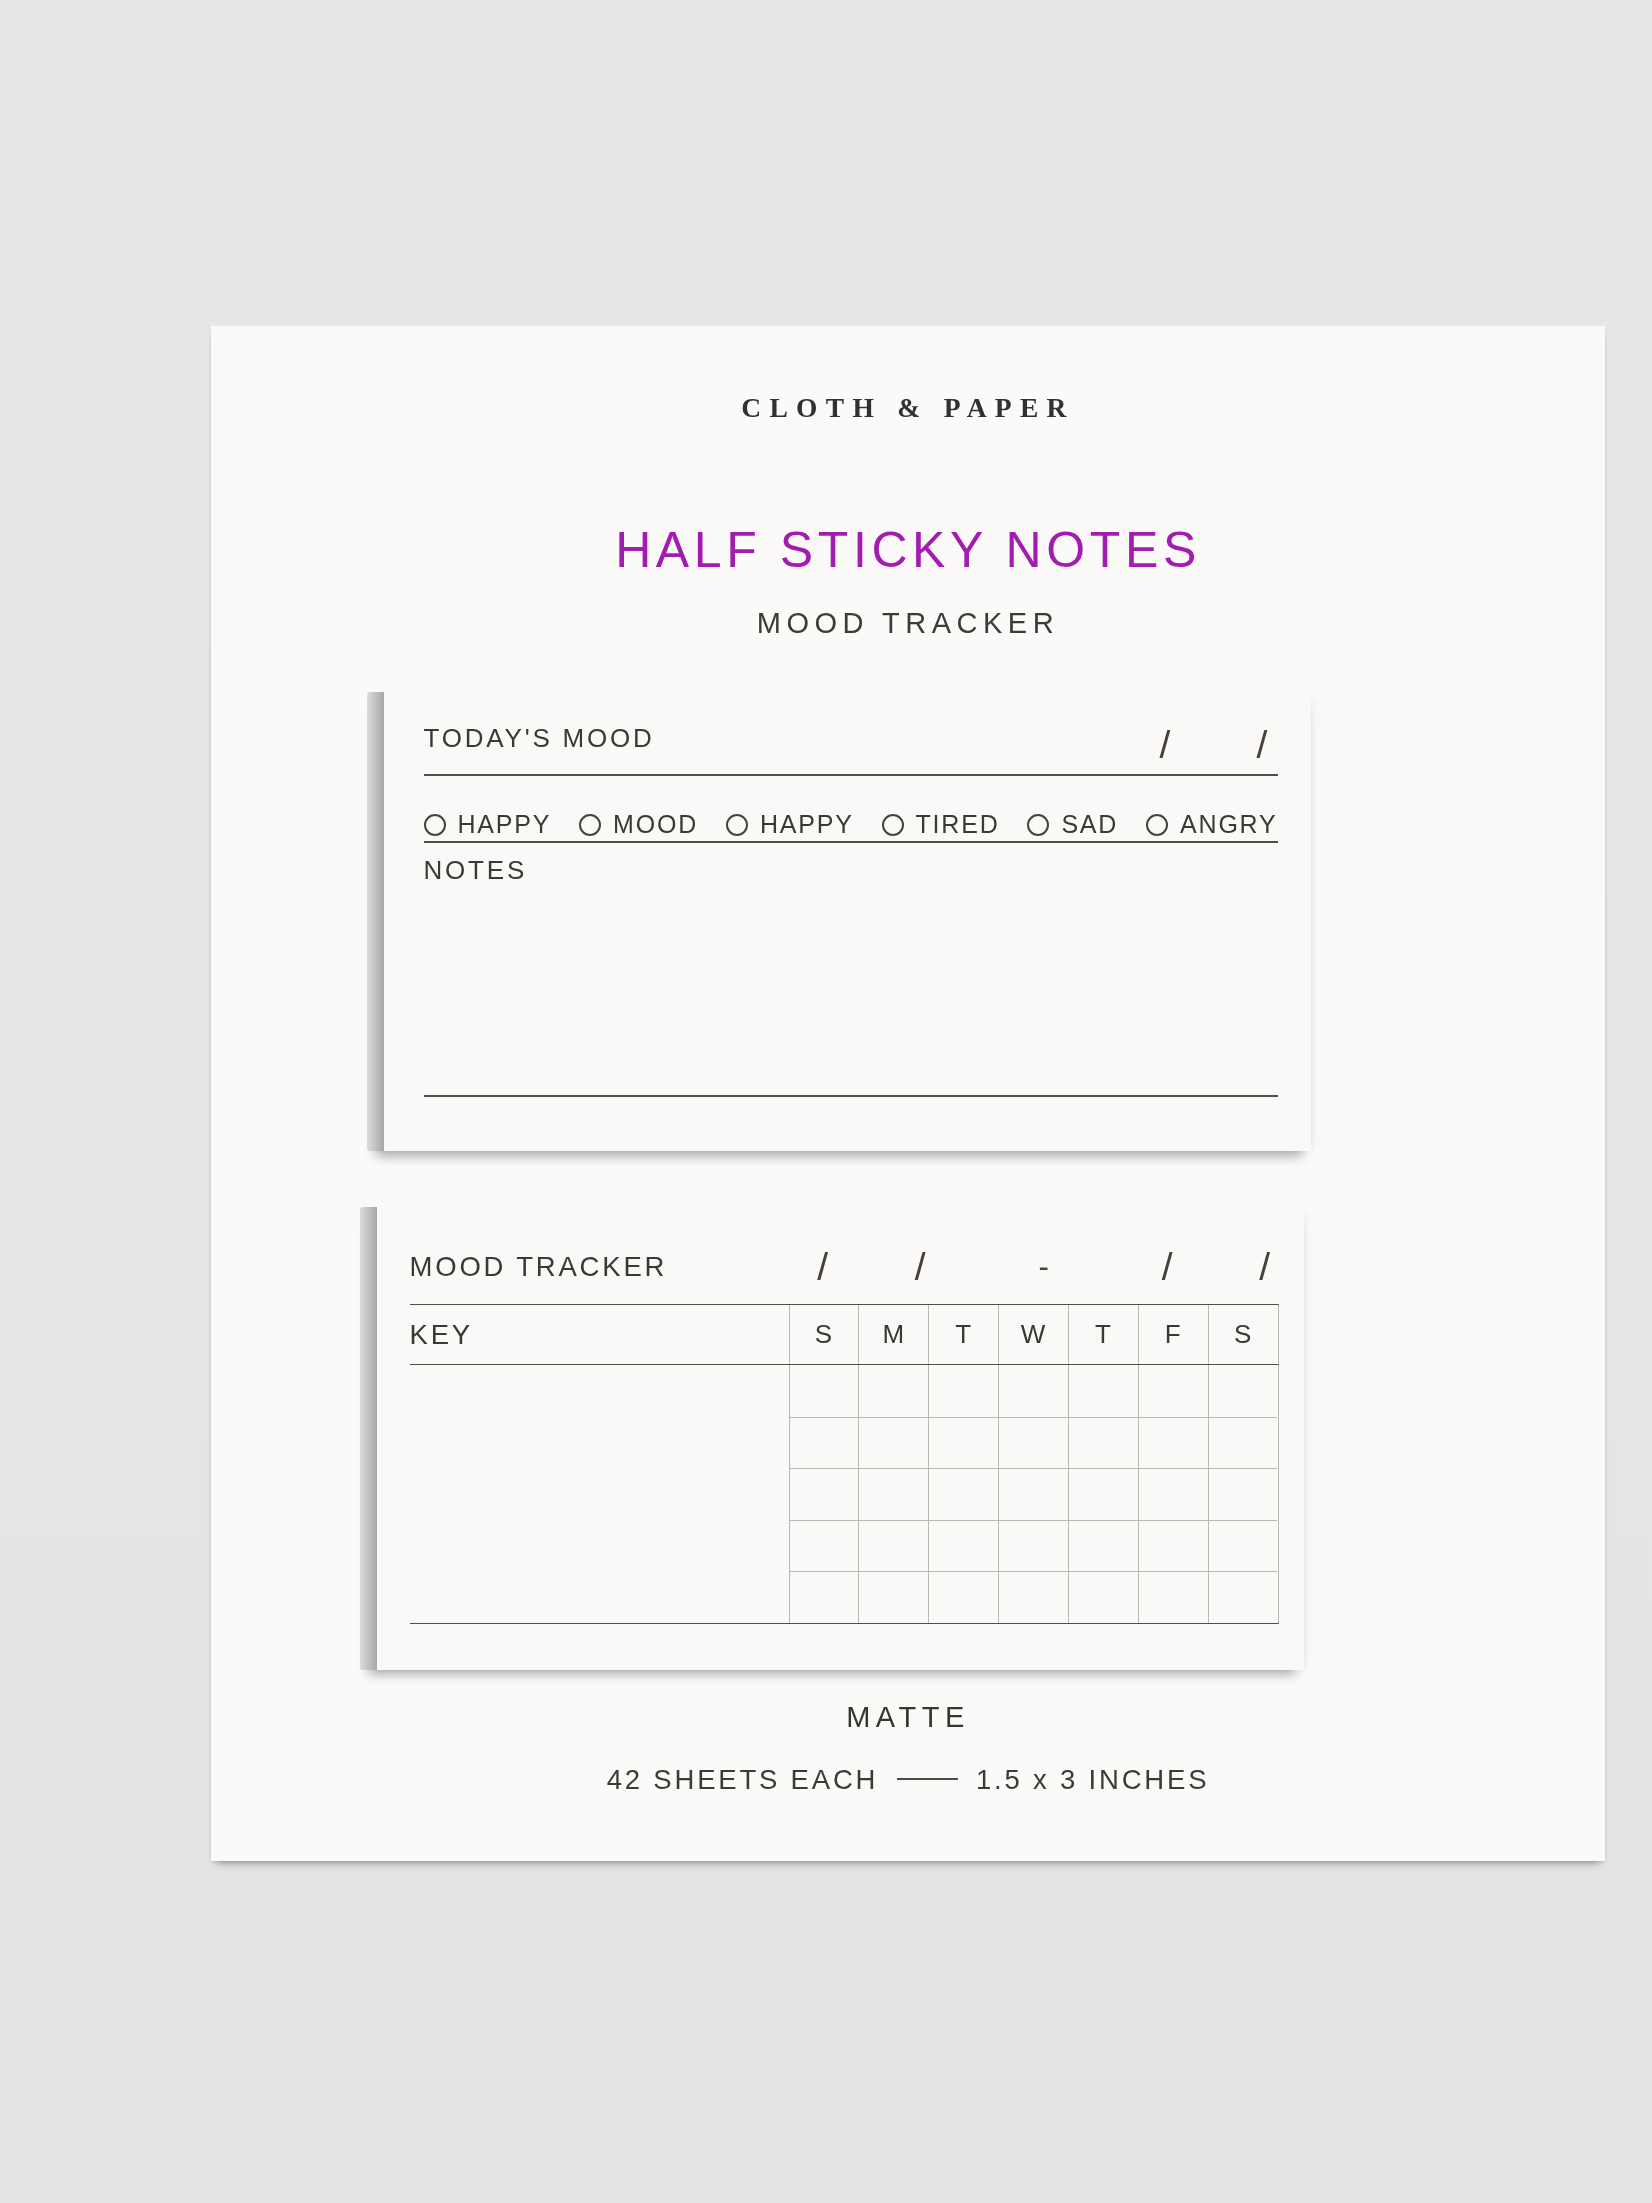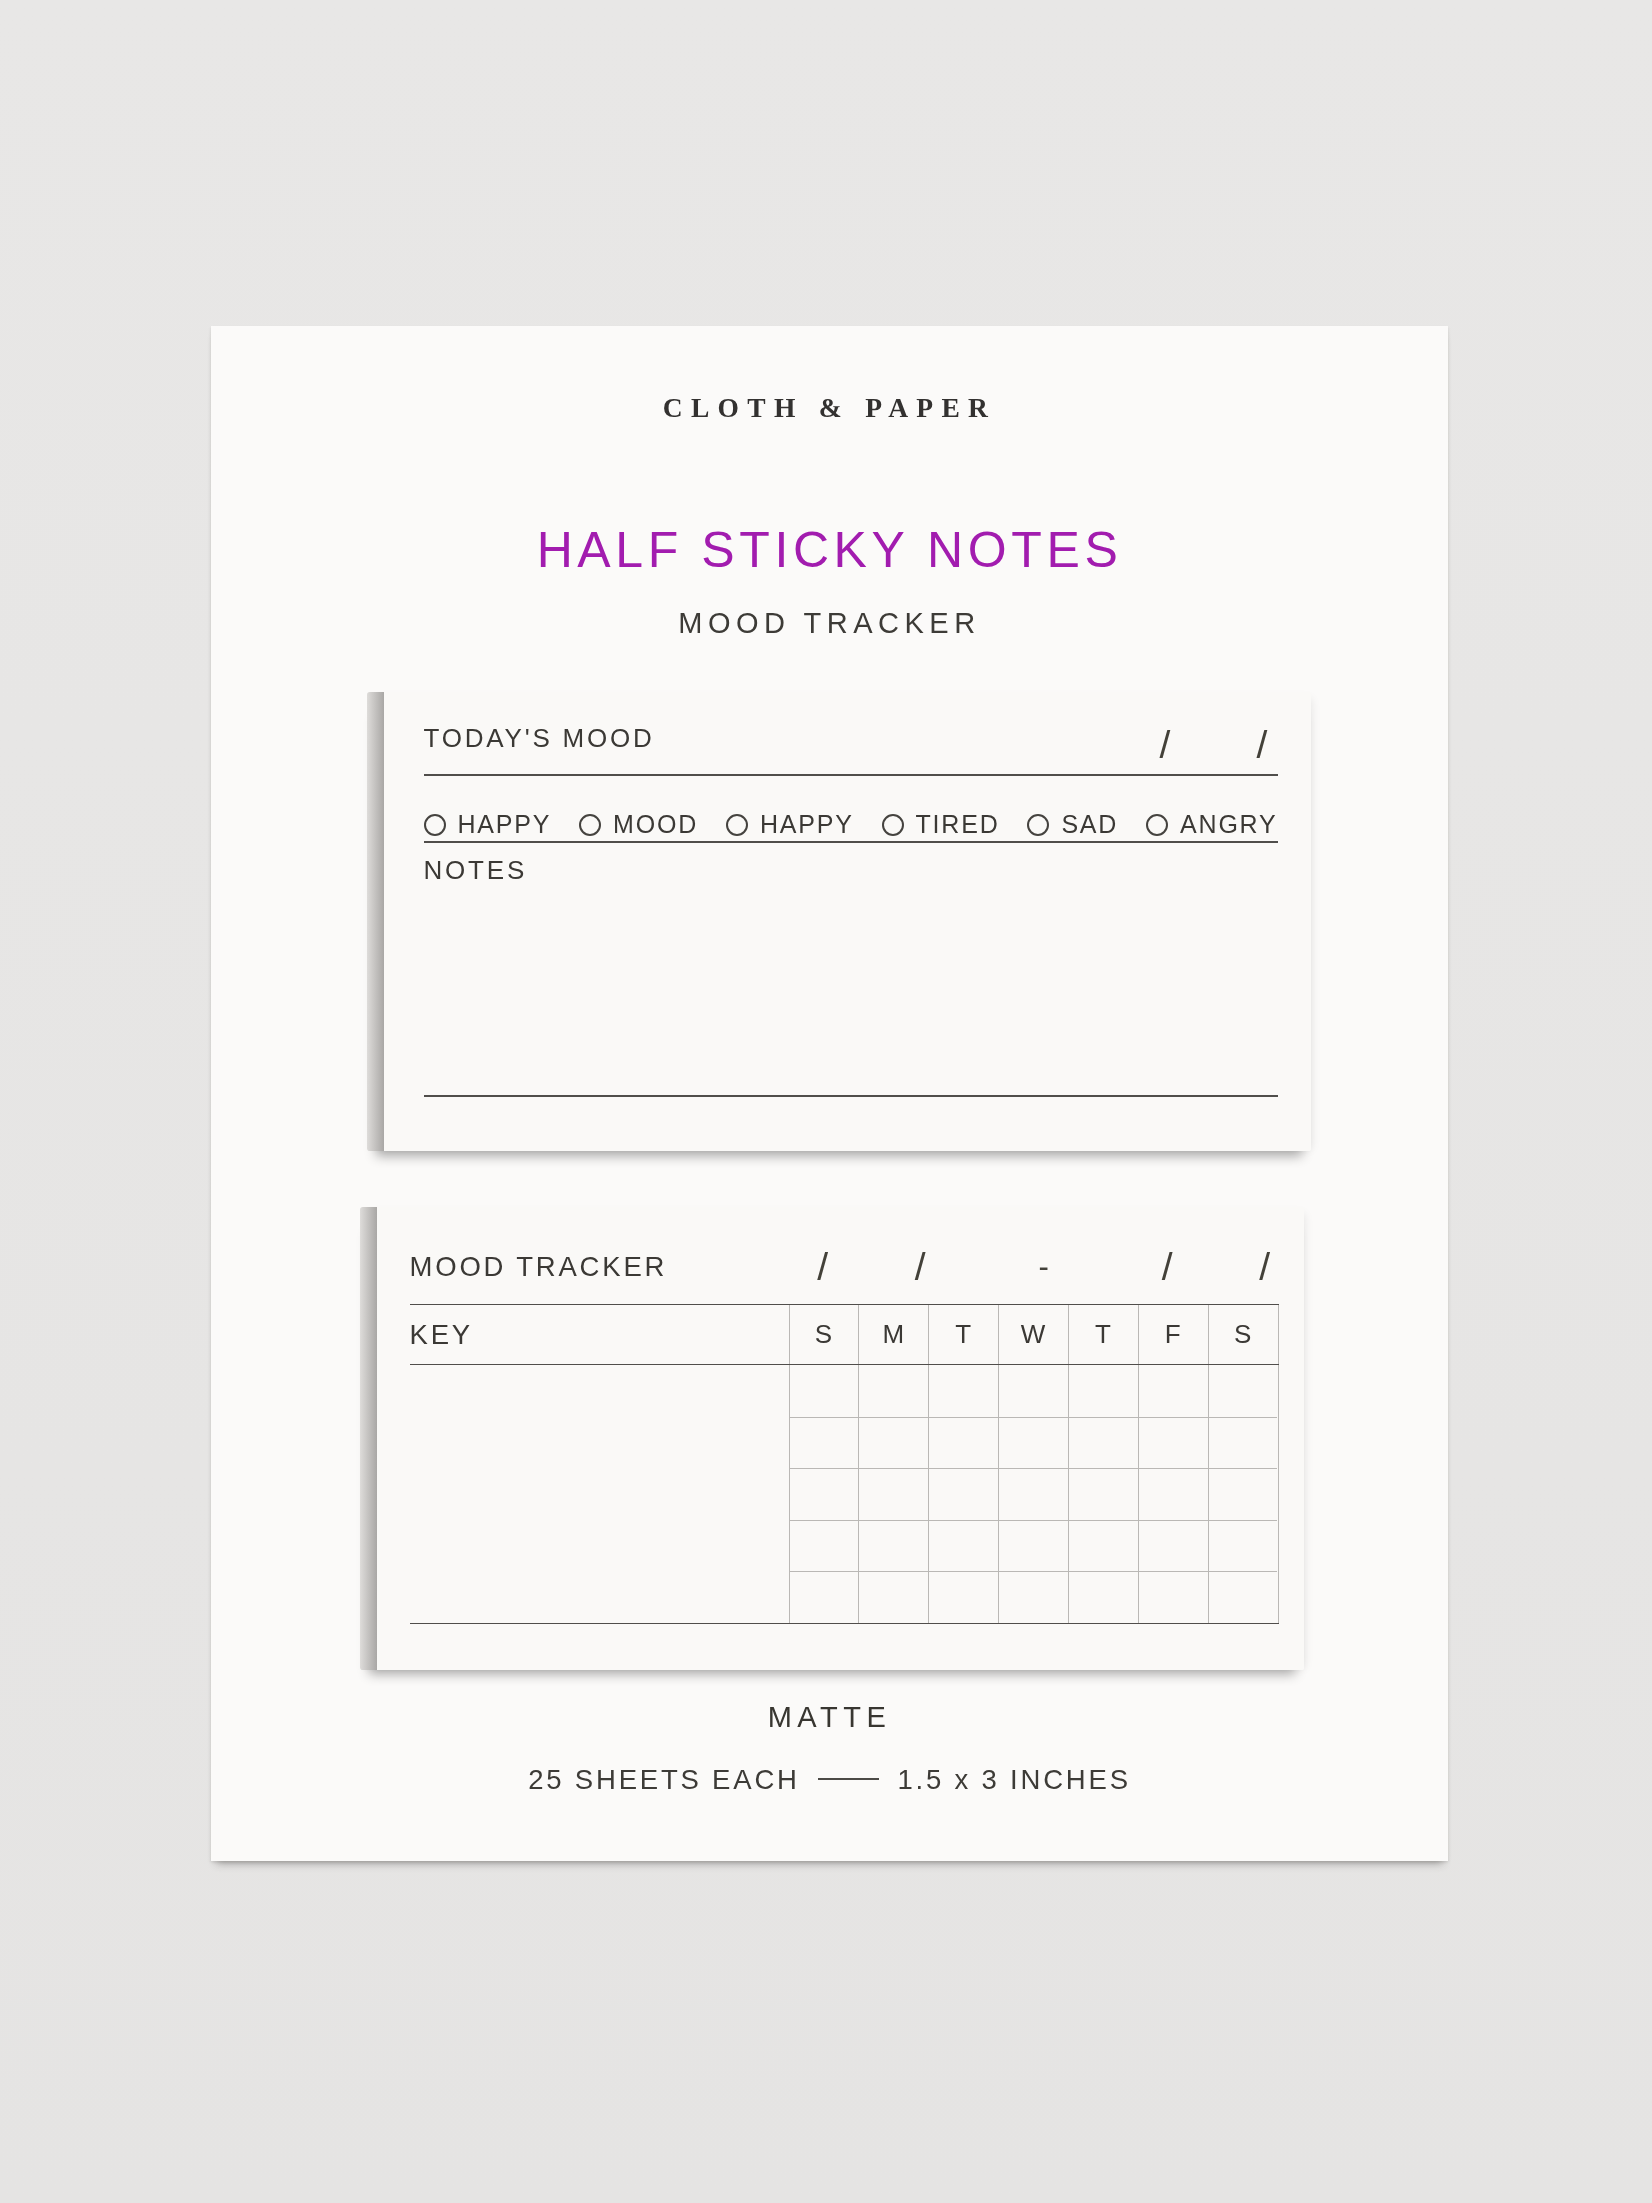--- a/index.html
+++ b/index.html
@@ -5,21 +5,21 @@
   :root{
     --bg:#e8e7e6; --card:#fbfaf9; --paper:#faf9f7; --spine-a:#dedcda; --spine-b:#a9a7a5;
     --ink:#3b3935; --line-dark:#504e4b; --line-light:#bab8b5;
   }
   *{margin:0;padding:0;box-sizing:border-box;}
   html,body{width:1653px;height:2204px;overflow:hidden;}
   body{background:linear-gradient(var(--bg), #e5e4e3); font-family:"Liberation Sans", sans-serif; color:var(--ink);}
   .stage{position:relative;width:1653px;height:2204px;}
 
   .card{
-    position:absolute; left:211px; top:326px; width:1237px; height:1535px;
+    position:absolute; left:211px; top:326px; width:1394px; height:1535px;
     background:var(--card);
     box-shadow:0 6.4px 8.3px -4.6px rgba(60,58,56,.45), 0 1.8px 2.8px rgba(60,58,56,.15);
   }
   .centered{position:absolute; left:0; width:100%; text-align:center; white-space:nowrap;}
   .brand{top:66px; font-family:"Liberation Serif", serif; font-size:27.5px; letter-spacing:8.3px; color:#333130; font-weight:600;}
   .title{top:195px; font-size:50px; letter-spacing:4.6px; font-weight:400; color:#a21caf;}
   .subtitle{top:281px; font-size:29px; letter-spacing:5.5px; color:#3d3b37;}
 
   .pad{position:absolute; border-radius:2.8px;
        box-shadow:0 14.7px 11px -9.2px rgba(0,0,0,.30), 4.6px 2.8px 9.2px -4.6px rgba(0,0,0,.10);}
@@ -192,18 +192,18 @@
                 <div class="cell rt"></div>
                 <div class="cell rt"></div>
               </div>
           </div>
         </div>
       </div>
     </div>
 
     <div class="centered matte">MATTE</div>
     <div class="centered spec">
-      <span>25 SHEETS EACH</span><span class="spec-dash"></span><span>1.5 x 3 INCHES</span>
+      <span>42 SHEETS EACH</span><span class="spec-dash"></span><span>1.5 x 3 INCHES</span>
     </div>
 
   </div>
 </div>
 
 
 </body></html>

